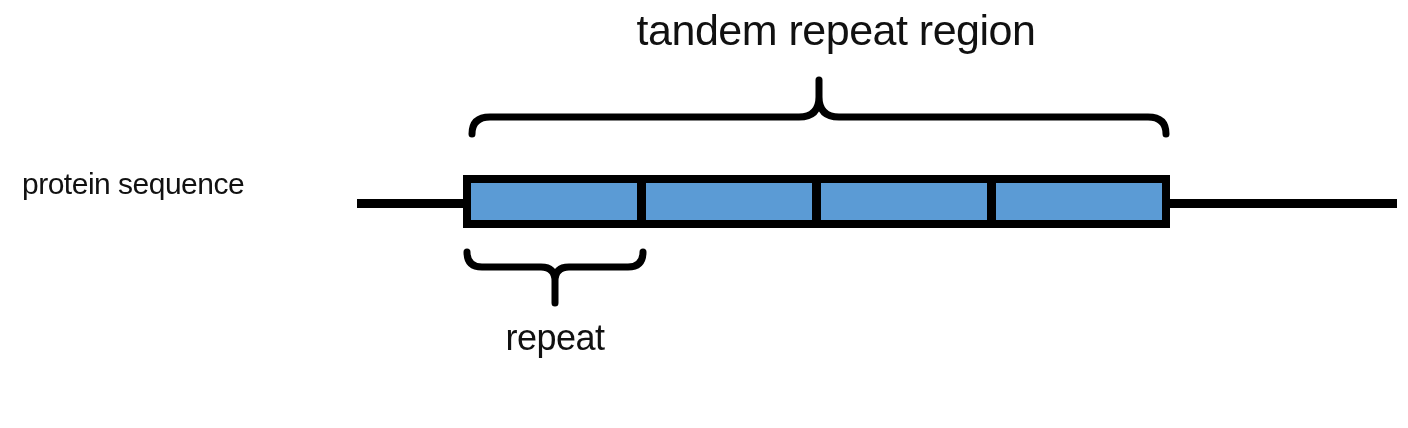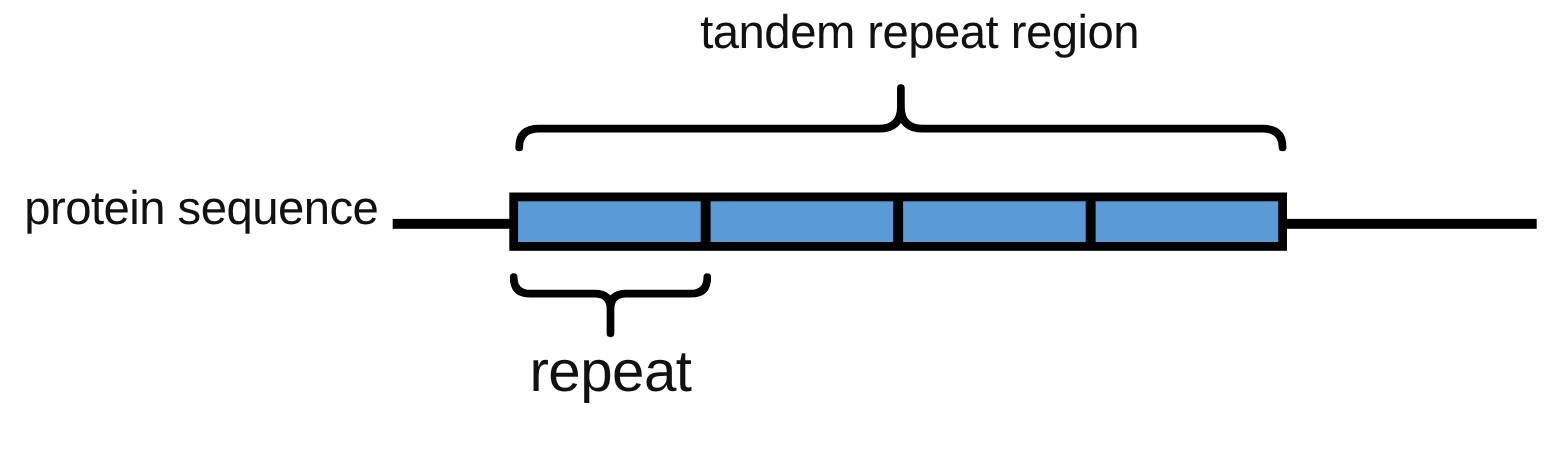--- a/index.html
+++ b/index.html
@@ -25,31 +25,31 @@
     transform: translateX(-50%);
     font-size: 43px;
     line-height: 1;
     white-space: nowrap;
     letter-spacing: -0.5px;
   }
   .seq-label {
     position: absolute;
     top: 169px;
     left: 22px;
-    font-size: 43px;
+    font-size: 30px;
     line-height: 1;
     white-space: nowrap;
     letter-spacing: -0.5px;
   }
   .unit-label {
     position: absolute;
     top: 311px;
     left: 555px;
     transform: translateX(-50%);
-    font-size: 53px;
+    font-size: 36px;
     line-height: 53px;
     text-align: left;
     letter-spacing: -0.5px;
   }
 
   
   .seq-line {
     position: absolute;
     left: 357px;
     top: 199px;

